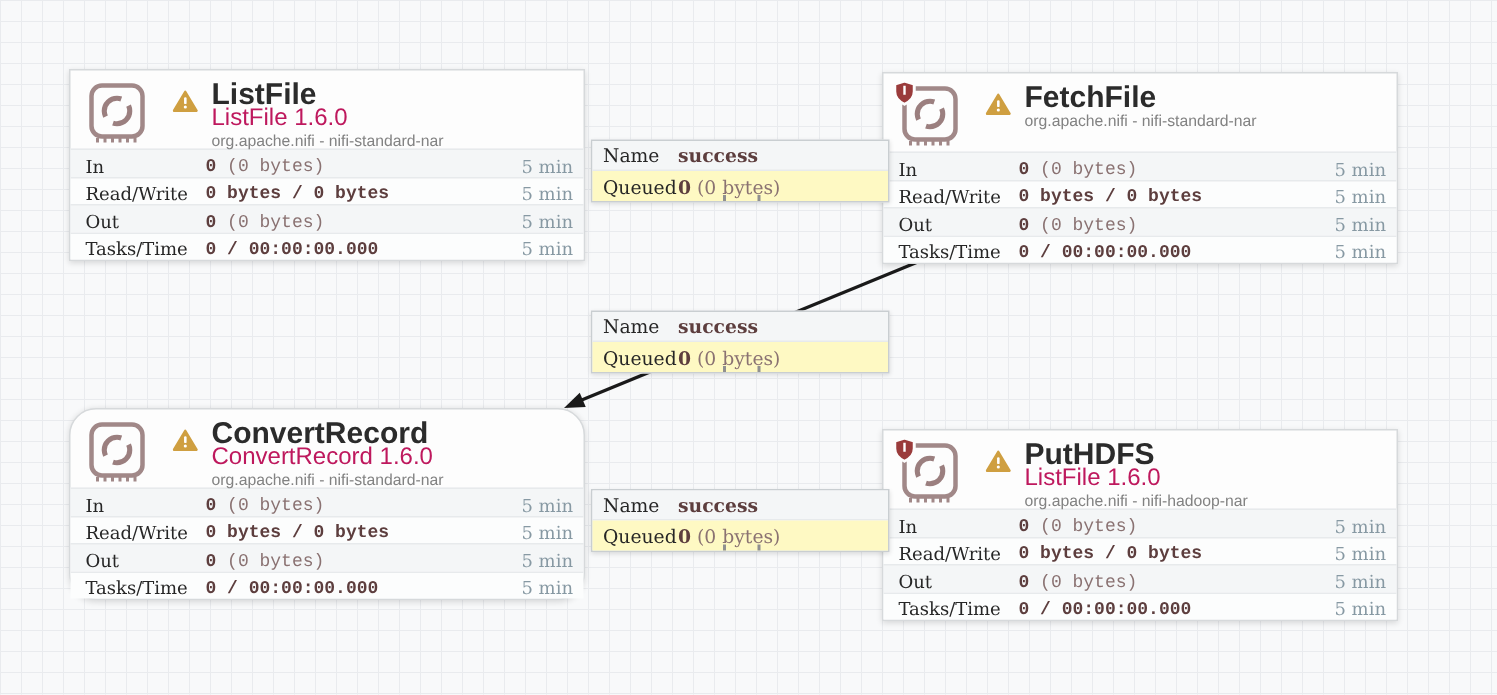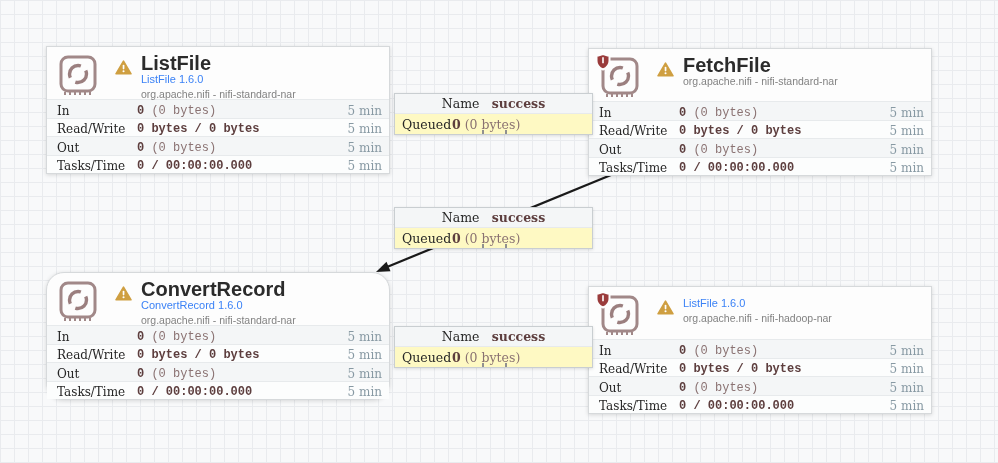--- a/index.html
+++ b/index.html
@@ -14,21 +14,21 @@
 
   
   .processor { position:absolute; width:344px; z-index:3; background:#fdfdfd;
                border:1px solid #d6d9db; box-shadow:0 1px 4px rgba(0,0,0,.14); }
   .proc-header { height:52px; display:flex; align-items:flex-start; padding:8px 8px 0 10px; }
   .proc-icon { position:relative; width:46px; height:42px; flex:none; }
   .shield-badge { position:absolute; top:-4px; left:-4px; }
   .warning { flex:none; margin:5px 9px 0 12px; }
   .proc-titles { min-width:0; }
   .proc-name { font-size:20px; font-weight:bold; color:#2b2b2b; line-height:16px; }
-  .proc-type { font-size:11px; color:#3b82f6; line-height:14px; margin-top:1px; }
+  .proc-type { font-size:16px; color:#be185d; line-height:14px; margin-top:1px; }
   .proc-bundle { font-size:10.5px; color:#828282; line-height:12px; margin-top:2px; }
 
   .stat-row { display:flex; align-items:center; height:18.5px; padding:4px 7px 0 10px;
               border-top:1px solid #e7eaec; font-family:"DejaVu Serif", serif; font-size:12px; }
   .stat-row.odd  { background:#f4f6f7; }
   .stat-row.even { background:#fcfdfd; }
   .stat-label { width:80px; flex:none; color:#262626; }
   .stat-value { flex:1; white-space:nowrap; overflow:hidden;font-family:Liberation Mono, monospace; }
   .stat-bold { font-weight:bold; color:#5d3e3e; }
   .stat-rest { color:#8a7272; }
@@ -36,21 +36,21 @@
 
   
   .conn-label { position:absolute; width:199px; z-index:4; background:#fdfdfd;
                 border:1px solid #c9ced1; box-shadow:0 1px 3px rgba(0,0,0,.12); }
   .conn-label::before, .conn-label::after { content:""; position:absolute; bottom:0;
                 width:2px; height:4px; background:#909090; }
   .conn-label::before { left:44%; }
   .conn-label::after  { left:56%; }
   .conn-row { height:20px; display:flex; align-items:center; padding:0 7px;
               font-family:"DejaVu Serif", serif; font-size:12.5px; }
-  .conn-row.name-row   { background:#f4f6f7; border-bottom:1px solid #e7eaec;justify-content:center; }
+  .conn-row.name-row   { background:#f4f6f7; border-bottom:1px solid #e7eaec; }
   .conn-row.queued-row { background:#fef9c3; }
   .conn-key { width:50px; flex:none; color:#262626; }
   .conn-bold { font-weight:bold; color:#5d3e3e; }
   .conn-rest { color:#8a7272; margin-left:4px; }
 
   
   #proc-listfile      { left:46px;  top:46px;  }
   #proc-fetchfile     { left:588px; top:48px;  }
   #proc-convertrecord { left:46px;  top:272px;border-radius:18px; }
   #proc-puthdfs       { left:588px; top:286px; }
@@ -235,20 +235,21 @@
         <path d="M8 1 L14.5 3 V8 C14.5 12.2 11.6 14.9 8 16.5 C4.4 14.9 1.5 12.2 1.5 8 V3 Z" fill="#9a3b3b" stroke="#fdfdfd" stroke-width="2"></path>
         <line x1="8" y1="4.2" x2="8" y2="10.2" stroke="#fff" stroke-width="1.6"></line>
       </svg>
     </div>
     <svg class="warning" width="17" height="15" viewBox="0 0 17 15">
       <path d="M8.5 1.2 L16 13.8 H1 Z" fill="#cf9f41" stroke="#cf9f41" stroke-width="1.6" stroke-linejoin="round"></path>
       <rect x="7.7" y="4.8" width="1.7" height="4.6" rx="0.8" fill="#fff"></rect>
       <circle cx="8.55" cy="11.3" r="1.05" fill="#fff"></circle>
     </svg>
     <div class="proc-titles">
+      <div class="proc-name">PutHDFS</div>
       <div class="proc-type">ListFile 1.6.0</div>
       <div class="proc-bundle">org.apache.nifi - nifi-hadoop-nar</div>
     </div>
   </div>
   <div class="stat-row odd">
     <span class="stat-label">In</span>
     <span class="stat-value"><b class="stat-bold">0</b> <span class="stat-rest">(0 bytes)</span></span>
     <span class="stat-period">5 min</span>
   </div>
   <div class="stat-row even">

